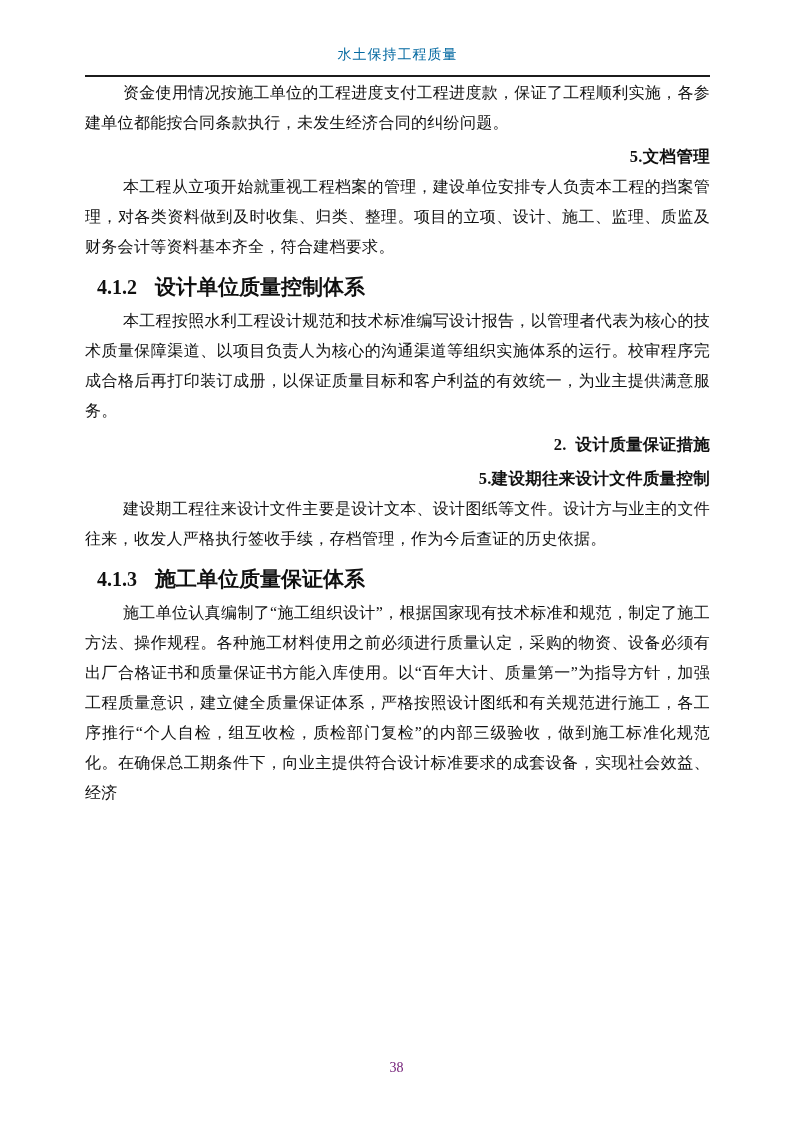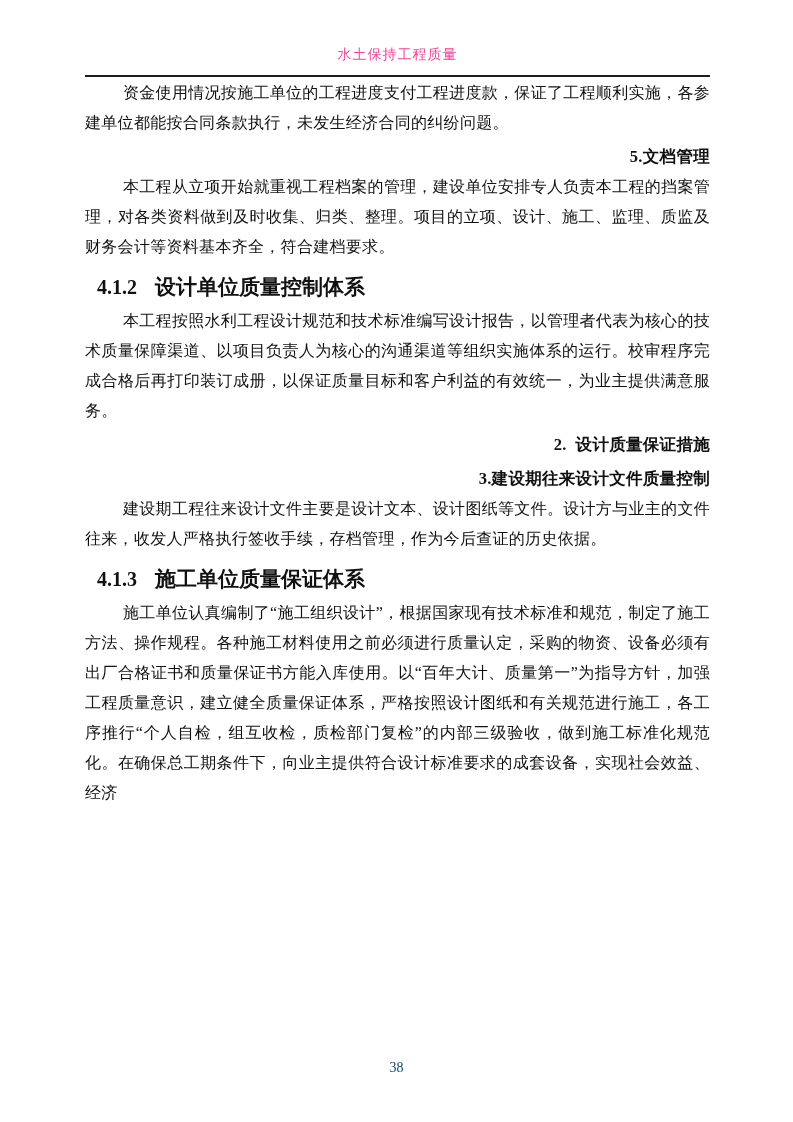--- a/index.html
+++ b/index.html
@@ -19,21 +19,21 @@
   .header {
     position: absolute;
     top: 46px;
     left: 85px;
     width: 625px;
   }
   .header-title {
     text-align: center;
     font-size: 14px;
     letter-spacing: 1px;
-    color: #ec4899;
+    color: #0369a1;
     padding-bottom: 11px;
     border-bottom: 2px solid #1c1c1c;
   }
   .content {
     position: absolute;
     top: 78px;
     left: 85px;
     width: 625px;
     font-size: 16px;
     line-height: 30px;
@@ -69,21 +69,21 @@
   .sec-title {
     margin-left: 18px;
   }
   .footer {
     position: absolute;
     left: 0;
     bottom: 46px;
     width: 100%;
     text-align: center;
     font-size: 14px;
-    color: #0c4a6e;
+    color: #701a75;
   }
 </style>
 </head>
 <body>
 
 <div class="page">
 
   <div class="header">
     <div class="header-title">水土保持工程质量</div>
   </div>
@@ -99,21 +99,21 @@
     <div class="sec">
       <span class="sec-num">4.1.2</span><span class="sec-title">设计单位质量控制体系</span>
     </div>
 
 
     <p class="para">本工程按照水利工程设计规范和技术标准编写设计报告，以管理者代表为核心的技术质量保障渠道、以项目负责人为核心的沟通渠道等组织实施体系的运行。校审程序完成合格后再打印装订成册，以保证质量目标和客户利益的有效统一，为业主提供满意服务。</p>
 
     <div class="sub">2.&nbsp; 设计质量保证措施</div>
 
 
-    <div class="sub">3.建设期往来设计文件质量控制</div>
+    <div class="sub">5.建设期往来设计文件质量控制</div>
 
     <p class="para">建设期工程往来设计文件主要是设计文本、设计图纸等文件。设计方与业主的文件往来，收发人严格执行签收手续，存档管理，作为今后查证的历史依据。</p>
 
     <div class="sec">
       <span class="sec-num">4.1.3</span><span class="sec-title">施工单位质量保证体系</span>
     </div>
 
 
     <p class="para">施工单位认真编制了“施工组织设计”，根据国家现有技术标准和规范，制定了施工方法、操作规程。各种施工材料使用之前必须进行质量认定，采购的物资、设备必须有出厂合格证书和质量保证书方能入库使用。以“百年大计、质量第一”为指导方针，加强工程质量意识，建立健全质量保证体系，严格按照设计图纸和有关规范进行施工，各工序推行“个人自检，组互收检，质检部门复检”的内部三级验收，做到施工标准化规范化。在确保总工期条件下，向业主提供符合设计标准要求的成套设备，实现社会效益、经济</p>
 

